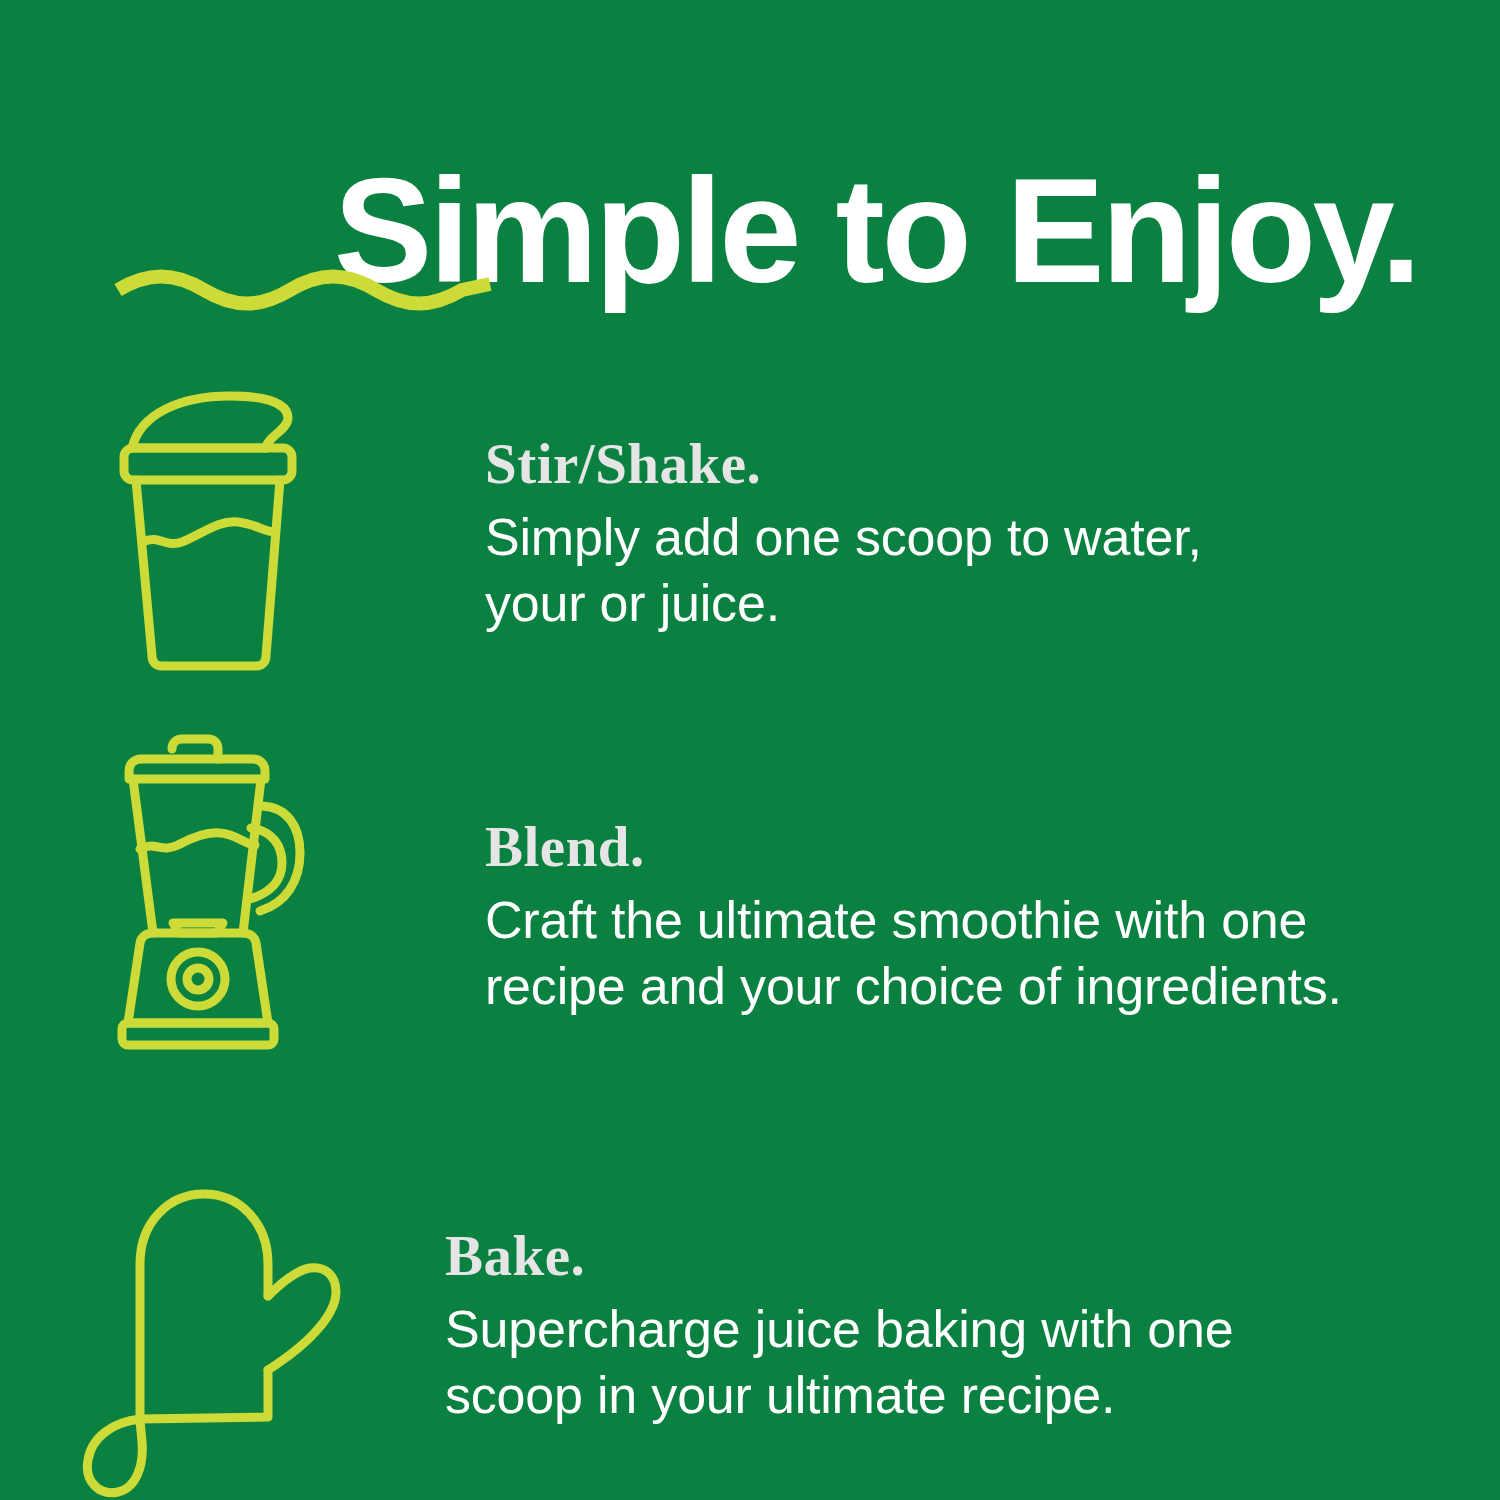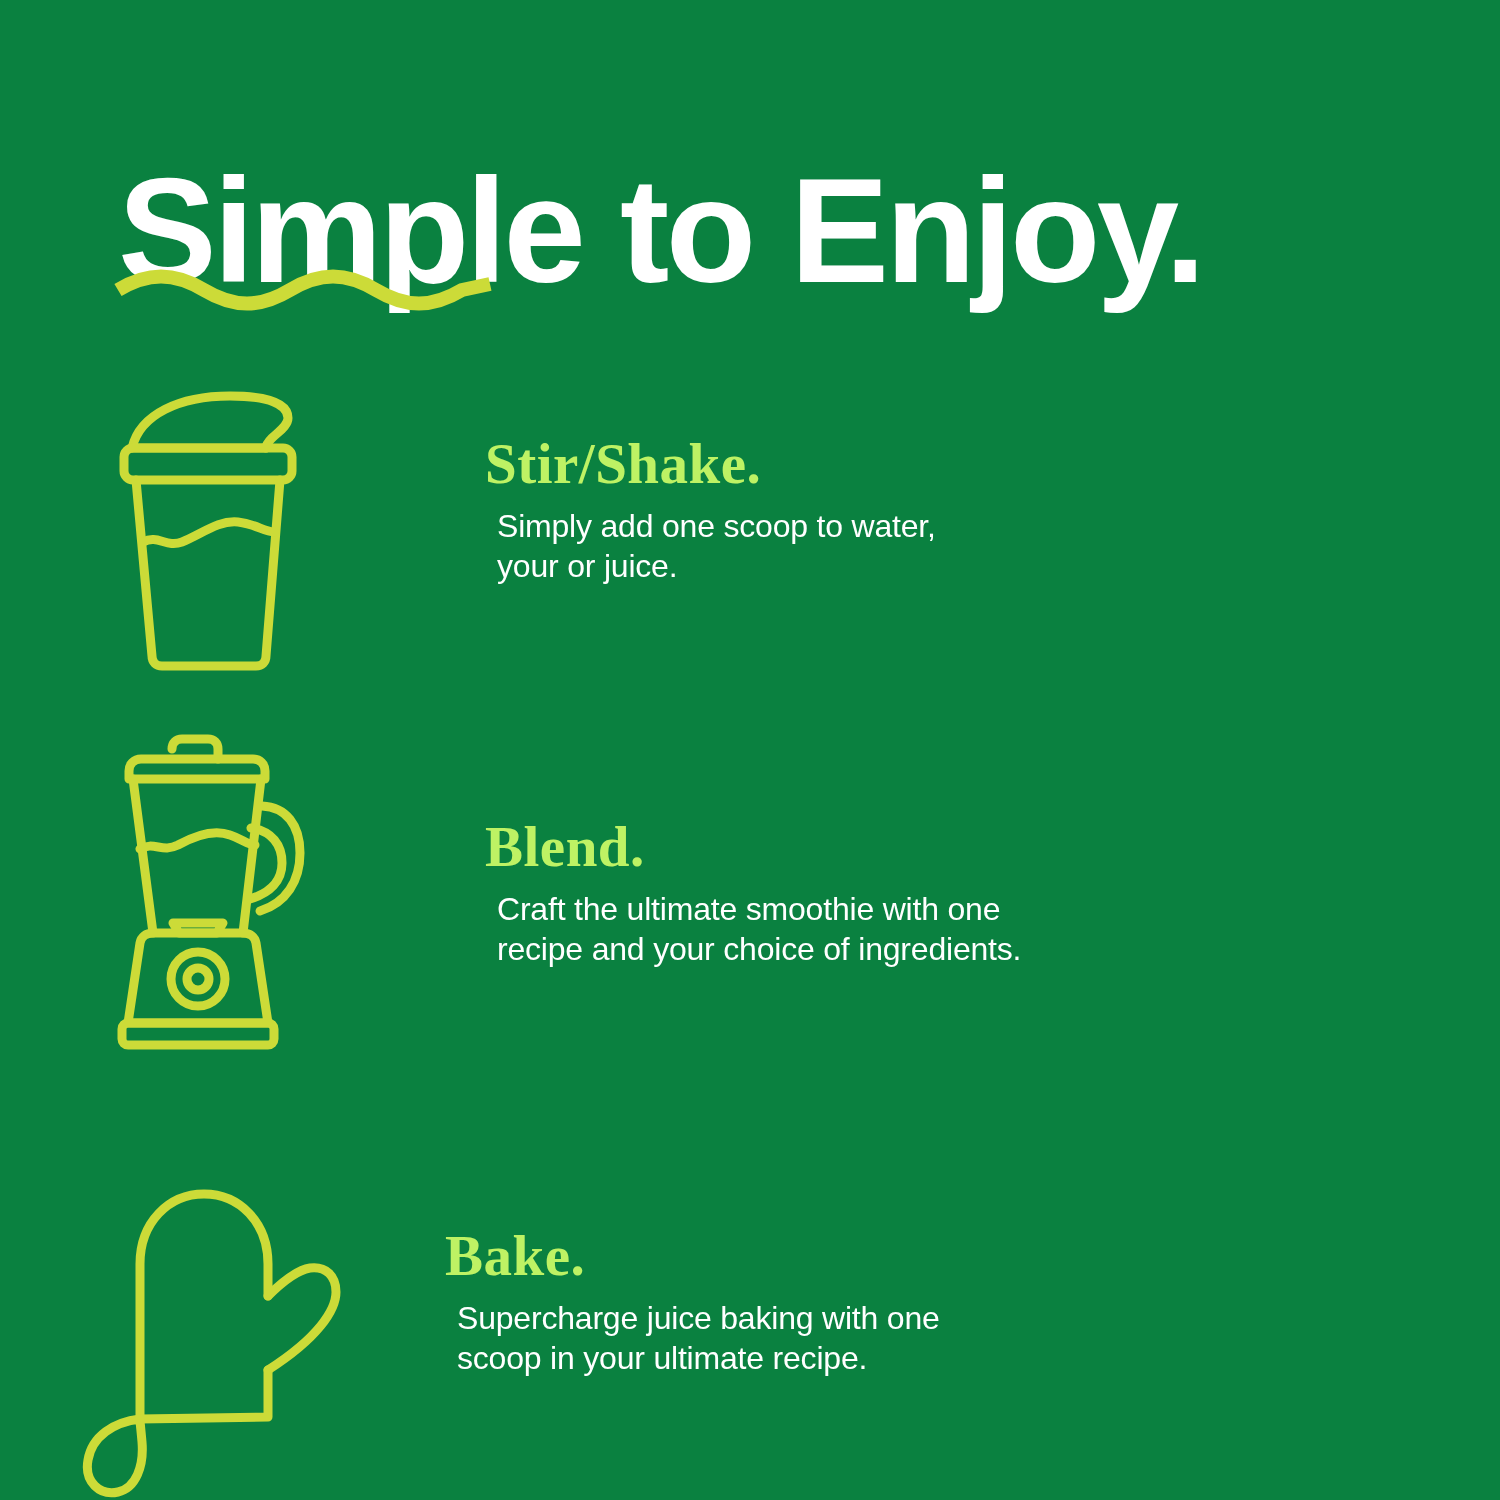--- a/index.html
+++ b/index.html
@@ -30,20 +30,21 @@
     left: 118px;
     top: 58px;
     width: 1300px;
     color: #ffffff;
     font-family: "Liberation Sans", sans-serif;
     font-weight: bold;
     font-size: 148px;
     line-height: 1.0;
     letter-spacing: -3.5px;
     white-space: nowrap;
+    text-align: right;
   }
 
   
   .wave-divider {
     position: absolute;
     left: 112px;
     top: 262px;
     width: 400px;
     height: 70px;
   }
@@ -71,37 +72,37 @@
   .icon-col.icon-shaker  { padding-left: 50px; padding-top: 4px; }
   .icon-col.icon-blender { padding-left: 50px; padding-top: 6px; }
   .icon-col.icon-mitt    { padding-left: 10px; padding-top: 10px; }
 
   .text-col {
     flex: 1 1 auto;
     padding-top: 0;
   }
 
   .step-title {
-    color: #bef264;
+    color: #e5e5e5;
     font-family: "Liberation Serif", serif;
     font-weight: bold;
     font-size: 57px;
     line-height: 1.05;
     letter-spacing: 0.5px;
     margin: 0 0 10px 0;
     white-space: nowrap;
   }
   .step-desc {
     color: #ffffff;
     font-family: "Liberation Sans", sans-serif;
     font-weight: normal;
-    font-size: 32px;
+    font-size: 52px;
     line-height: 1.27;
     letter-spacing: -0.2px;
-    margin: 12px;
+    margin: 0;
   }
   .step-desc .ln { display: block; }
 
   
   .row-stir  .text-col { padding-top: 56px; }
   .row-blend .text-col { padding-top: 92px; }
   .row-bake  .text-col { padding-top: 62px; }
 
   svg { display: block; overflow: visible; }
 </style>

